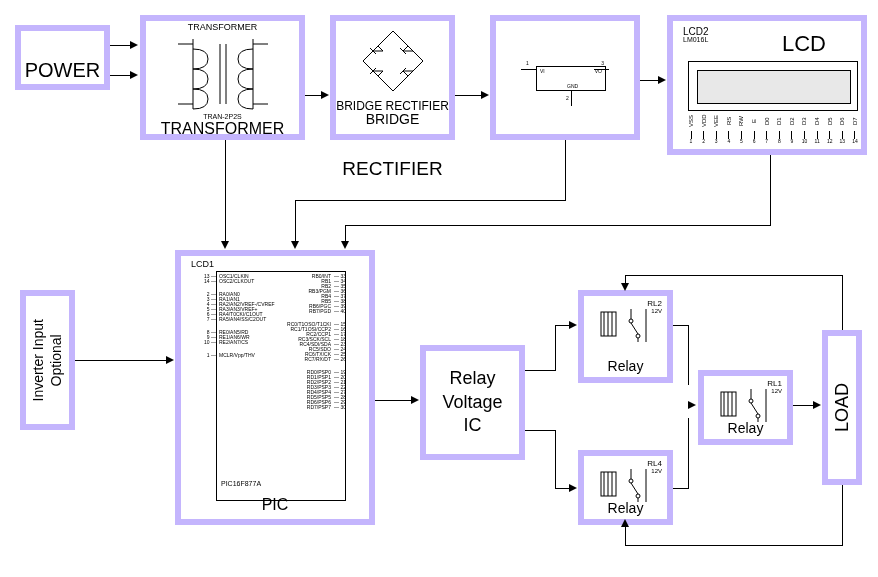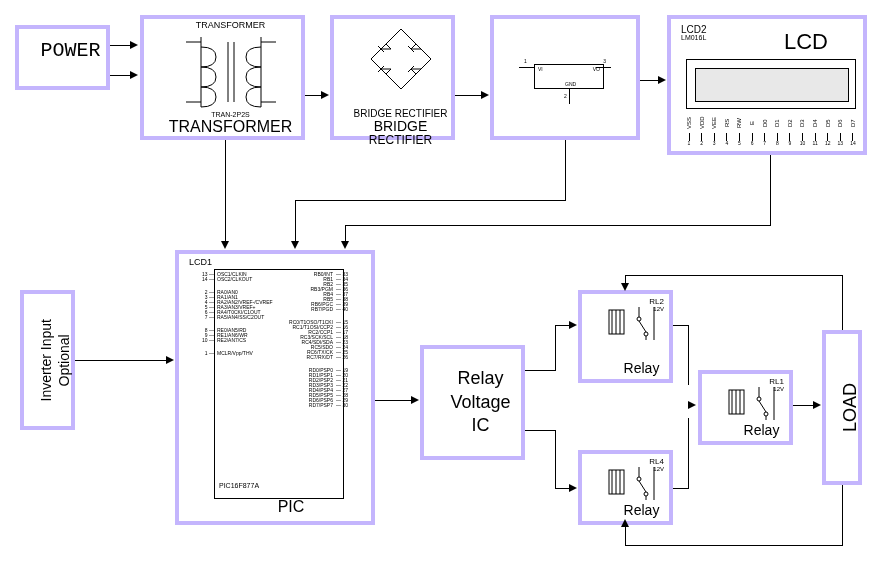--- a/index.html
+++ b/index.html
@@ -6,24 +6,23 @@
   body {
     margin: 0;
     font-family: Arial, sans-serif;
     background: #fff;
     width: 878px;
     height: 577px;
     position: relative;
   }
   .block {
     position: absolute;
-    border: 4px solid #c4b5fd;
+    border: 6px solid #c4b5fd;
     background: #fff;
     text-align: center;
-    padding-left: 16px;
   }
   .block-label {
     font-size: 16px;
     display: block;
   }
   .block-label-large {
     font-size: 20px;
   }
   .small-text {
     font-size: 6px;
@@ -64,21 +63,21 @@
   }
   .pin-col-left { position: absolute; text-align: right; }
   .pin-col-right { position: absolute; text-align: left; }
   .pin-col-left span, .pin-col-right span { display:block; }
   .inner-rect { position:absolute; border:1px solid #000; }
 </style>
 </head>
 <body>
 
 <div class="block" style="left:15px; top:25px; width:95px; height:65px;">
-  <span class="block-label block-label-large" style="position:relative; top:10px;font-family:Liberation Mono, monospace;">POWER</span>
+  <span class="block-label block-label-large" style="position:relative; top:28px;">POWER</span>
 </div>
 
 <div class="block" style="left:140px; top:15px; width:165px; height:125px; padding-top:2px;">
   <div class="small-text" style="font-size:9px;">TRANSFORMER</div>
   
   <svg width="100" height="80" style="margin-top:2px;">
     <line x1="20" y1="5" x2="20" y2="75" stroke="#000"></line>
     <line x1="80" y1="5" x2="80" y2="75" stroke="#000"></line>
     <path d="M20 15 q15 0 15 10 q0 10 -15 10 q15 0 15 10 q0 10 -15 10 q15 0 15 10 q0 10 -15 10" fill="none" stroke="#000"></path>
     <path d="M80 15 q-15 0 -15 10 q0 10 15 10 q-15 0 -15 10 q0 10 15 10 q-15 0 -15 10 q0 10 15 10" fill="none" stroke="#000"></path>
@@ -96,23 +95,23 @@
 <div class="block" style="left:330px; top:15px; width:125px; height:125px;">
   <svg width="90" height="70" style="margin-top:5px;">
     <g stroke="#000" fill="none">
       <path d="M45 5 L15 35 L45 65 L75 35 Z"></path>
       <path d="M30 20 l-5 5 l10 0 z M25 25 l-3 -3 m3 3 l3 3"></path>
       <path d="M60 20 l-5 5 l10 0 z M55 25 l-3 -3 m3 3 l3 3"></path>
       <path d="M30 50 l-5 -5 l10 0 z M25 45 l-3 3 m3 -3 l3 -3"></path>
       <path d="M60 50 l-5 -5 l10 0 z M55 45 l-3 3 m3 -3 l3 -3"></path>
     </g>
   </svg>
-  <div class="small-text" style="font-size:10px;margin-top:11px;">BRIDGE RECTIFIER</div>
+  <div class="small-text" style="font-size:12px;">BRIDGE RECTIFIER</div>
   <div style="font-size:14px; line-height:1.1;">BRIDGE</div>
-  <div style="font-size:12px; line-height:1.1;">RECTIFIER</div>
+  <div style="font-size:19px; line-height:1.1;margin-top:32px;">RECTIFIER</div>
 </div>
 
 <div class="block" style="left:490px; top:15px; width:150px; height:125px;">
   <div class="inner-rect" style="left:40px; top:45px; width:70px; height:25px;">
     <span class="tiny-text" style="position:absolute; left:3px; top:2px;">VI</span>
     <span class="tiny-text" style="position:absolute; right:3px; top:2px;">VO</span>
     <span class="tiny-text" style="position:absolute; left:30px; bottom:1px;">GND</span>
   </div>
   <span class="tiny-text" style="position:absolute; left:30px; top:40px;">1</span>
   <span class="tiny-text" style="position:absolute; right:30px; top:40px;">3</span>

